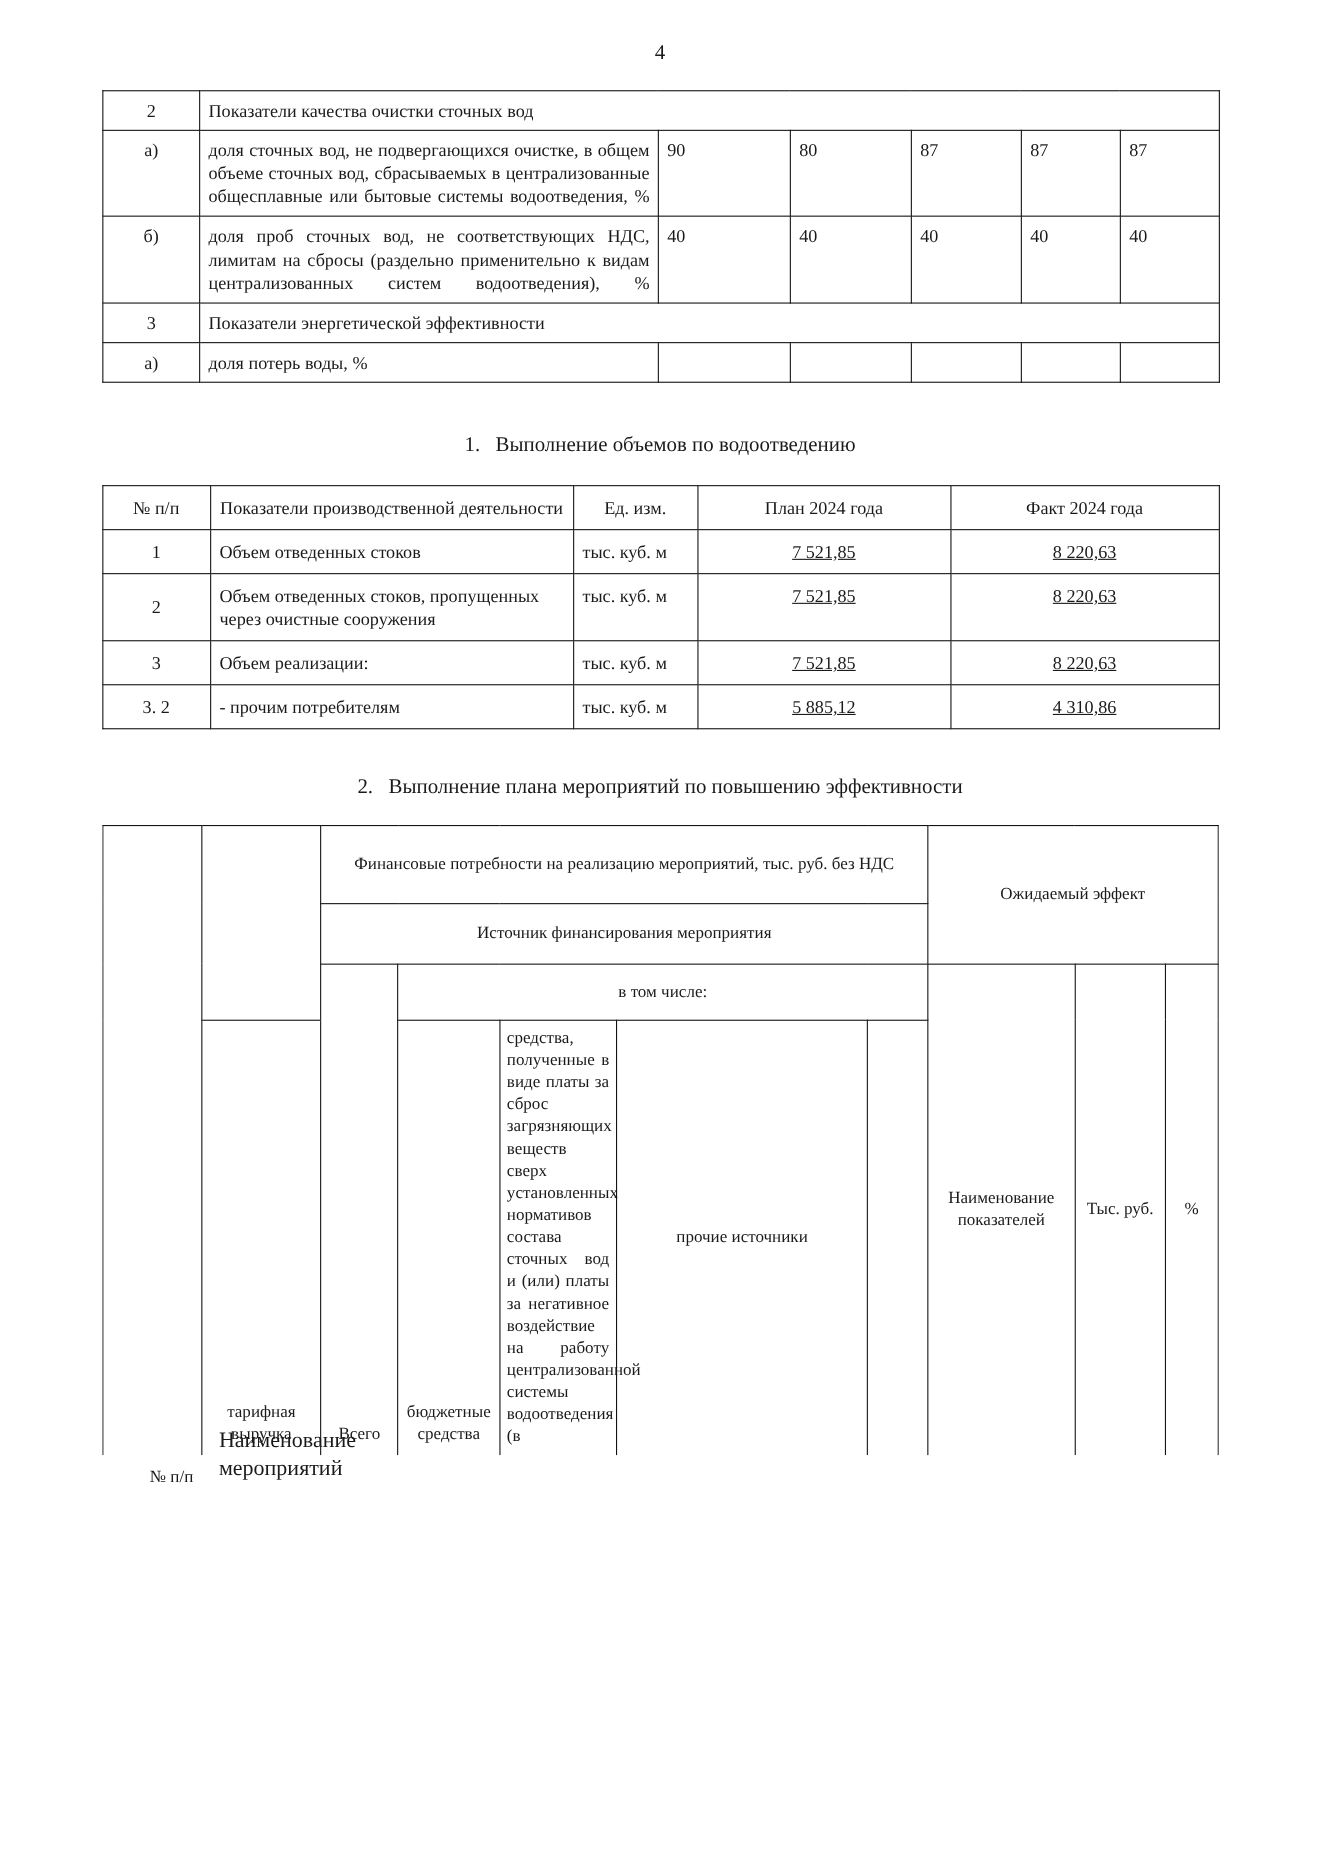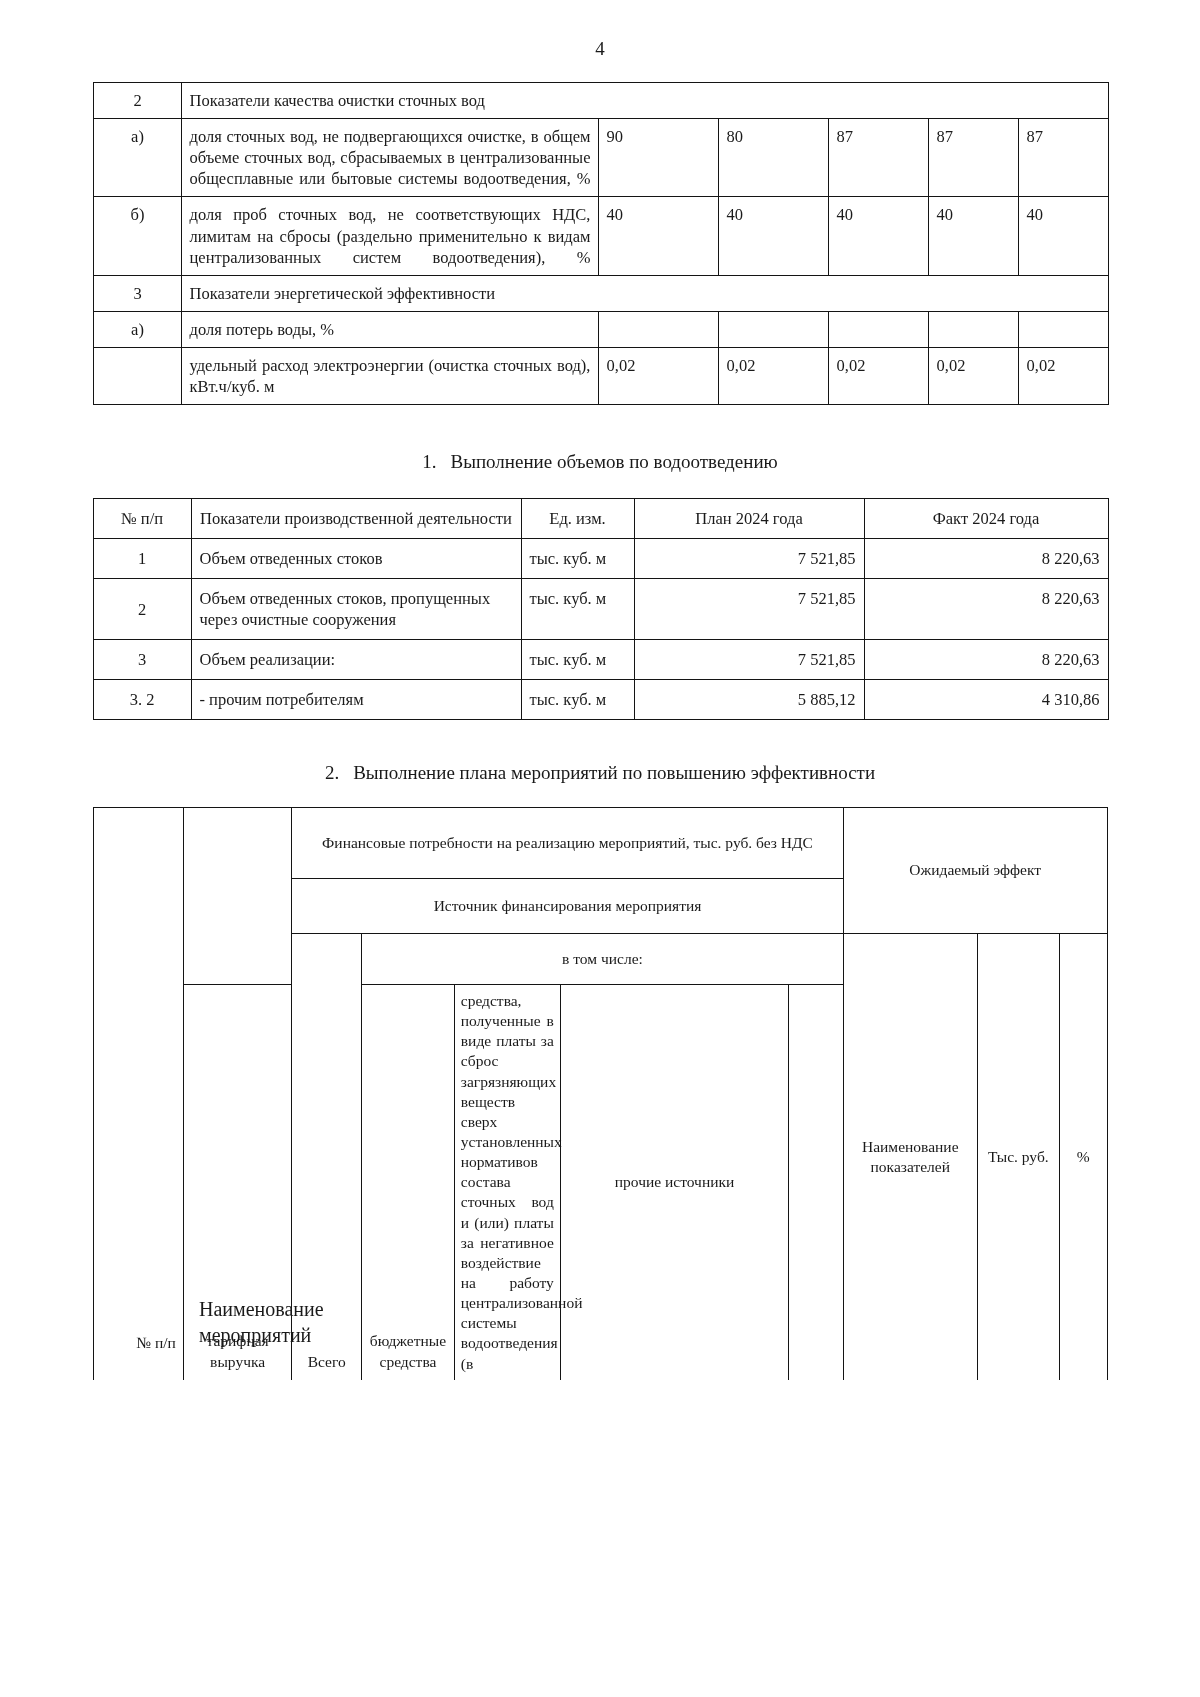--- a/index.html
+++ b/index.html
@@ -77,21 +77,21 @@
   }
 
   
   .tbl2-wrap {
     margin: 22px auto 0 auto;
     width: 1015px;
   }
   table.tbl2 { width: 1015px; font-size: 16.5px; }
   table.tbl2 td { padding: 9px 8px; }
   table.tbl2 .hdr { text-align: center; vertical-align: middle; }
-  table.tbl2 .numcell { text-align: right; vertical-align: middle; }
+  table.tbl2 .numcell { text-align: center; vertical-align: middle; text-decoration: underline; }
   table.tbl2 .idx { text-align: center; vertical-align: middle; }
   table.tbl2 .unit { text-align: left; vertical-align: middle; }
 
   
   .tbl3-wrap {
     margin: 20px auto 0 auto;
     width: 1015px;
   }
   table.tbl3 { width: 1015px; font-size: 15.5px; line-height: 1.3; }
   table.tbl3 td { padding: 6px 6px; }
@@ -150,29 +150,20 @@
           <td colspan="6">Показатели энергетической эффективности</td>
         </tr>
         <tr>
           <td class="ctr vmid">а)</td>
           <td>доля потерь воды, %</td>
           <td></td>
           <td></td>
           <td></td>
           <td></td>
           <td></td>
-        </tr>
-        <tr>
-          <td class="ctr"></td>
-          <td class="justnl">удельный расход электроэнергии (очистка сточных вод), кВт.ч/куб. м</td>
-          <td>0,02</td>
-          <td>0,02</td>
-          <td>0,02</td>
-          <td>0,02</td>
-          <td>0,02</td>
         </tr>
       </tbody>
     </table>
   </div>
 
   <div class="section-head">
   </div>
 
   <div class="subsection-head">
     <span class="num">1.</span><span>Выполнение объемов по водоотведению</span>

